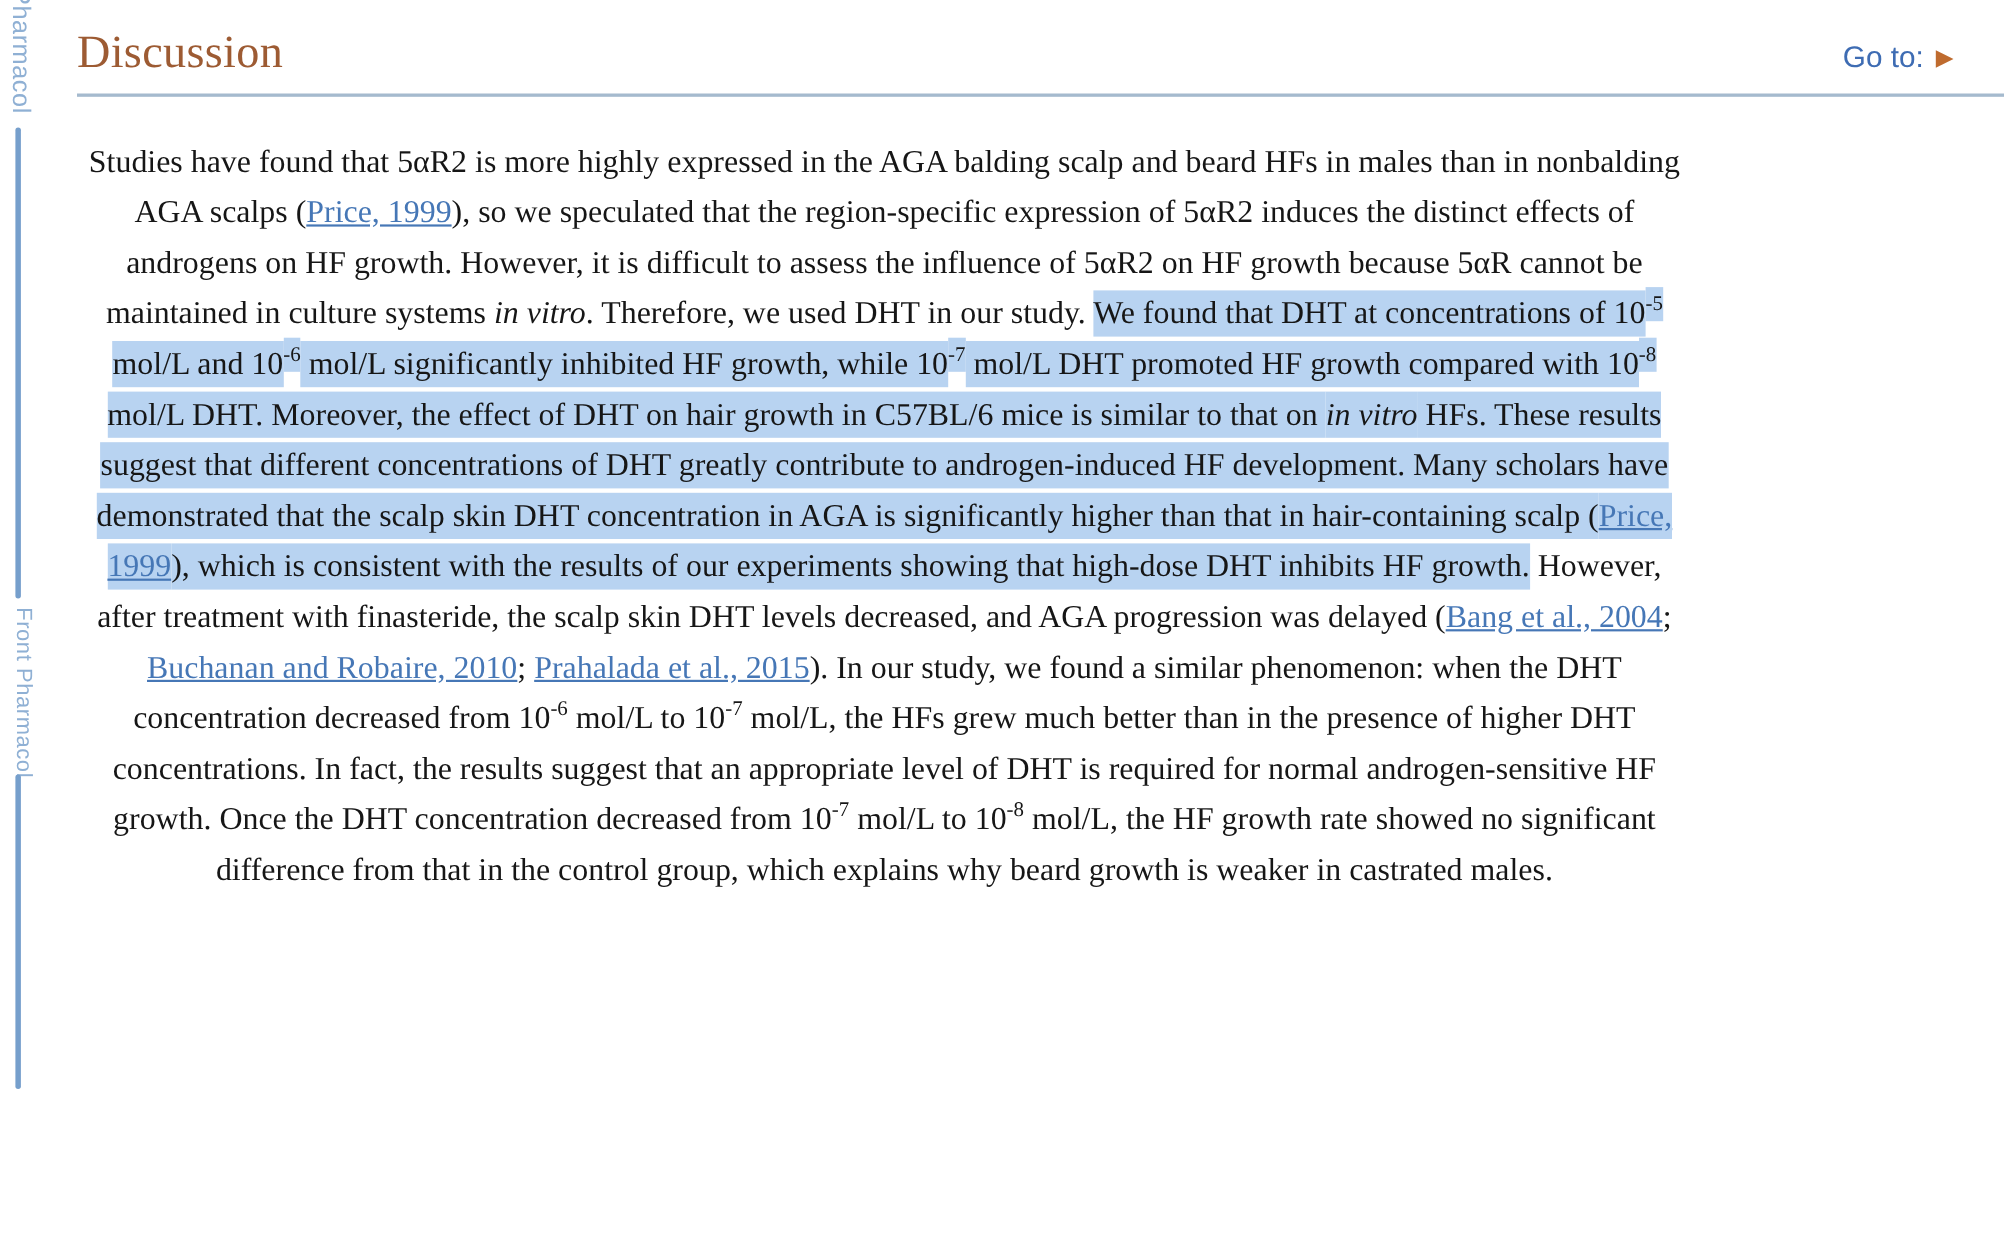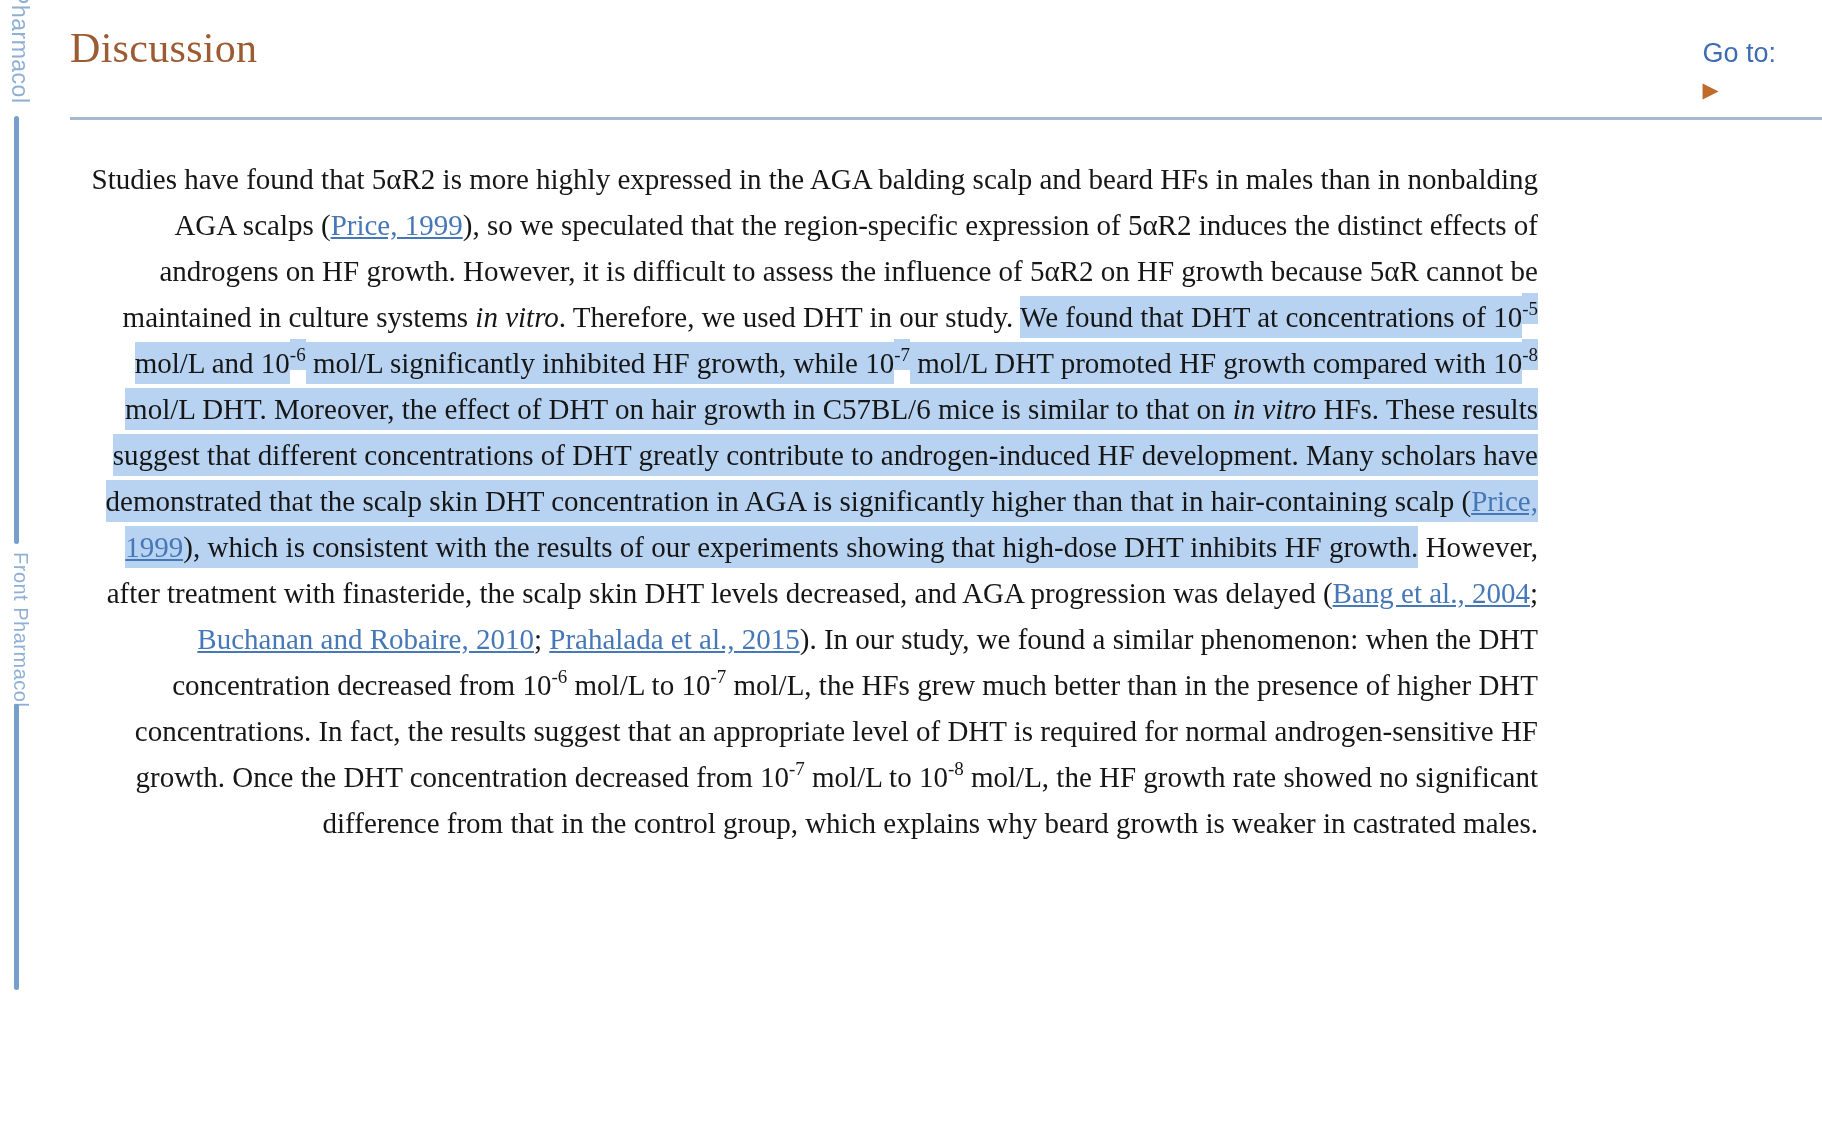--- a/index.html
+++ b/index.html
@@ -37,29 +37,29 @@
     display:flex; justify-content:space-between; align-items:baseline;
     padding-top:24px; padding-right:46px;
   }
   .section-title {
     font-family:"Liberation Serif", serif; font-size:42px; font-weight:400;
     color:var(--heading); letter-spacing:0.3px;
   }
   .goto {
     font-family:"Liberation Sans", sans-serif; font-size:27px;
     color:var(--goto); text-decoration:none; cursor:pointer;
-    display:inline-flex; align-items:baseline; gap:11px;flex-direction:column;
+    display:inline-flex; align-items:baseline; gap:11px;
   }
   .goto-arrow { color:var(--arrow); font-size:21px; position:relative; top:-2px; }
   .rule { border:none; border-top:3px solid var(--rule); margin-top:13px; }
 
   .para {
     width:1468px; margin-top:36px;
     font-size:29px; line-height:46px; color:var(--body-text);
-    text-align:right;
+    text-align:center;
   }
   .para a.ref-link { color:var(--link); text-decoration:underline; cursor:pointer; }
   .para em { font-style:italic; }
   .para sup {
     font-size:19px; line-height:0; position:relative; top:-12px; vertical-align:baseline;
   }
   .hl { background:var(--hl); padding-top:5px; padding-bottom:5px; }
 </style>
 </head>
 <body>

